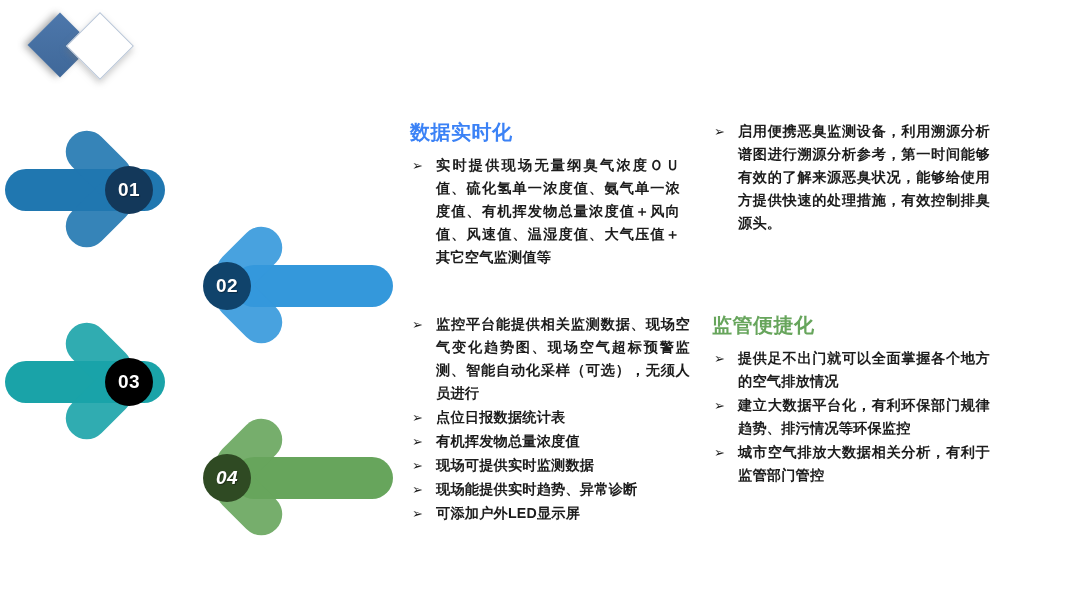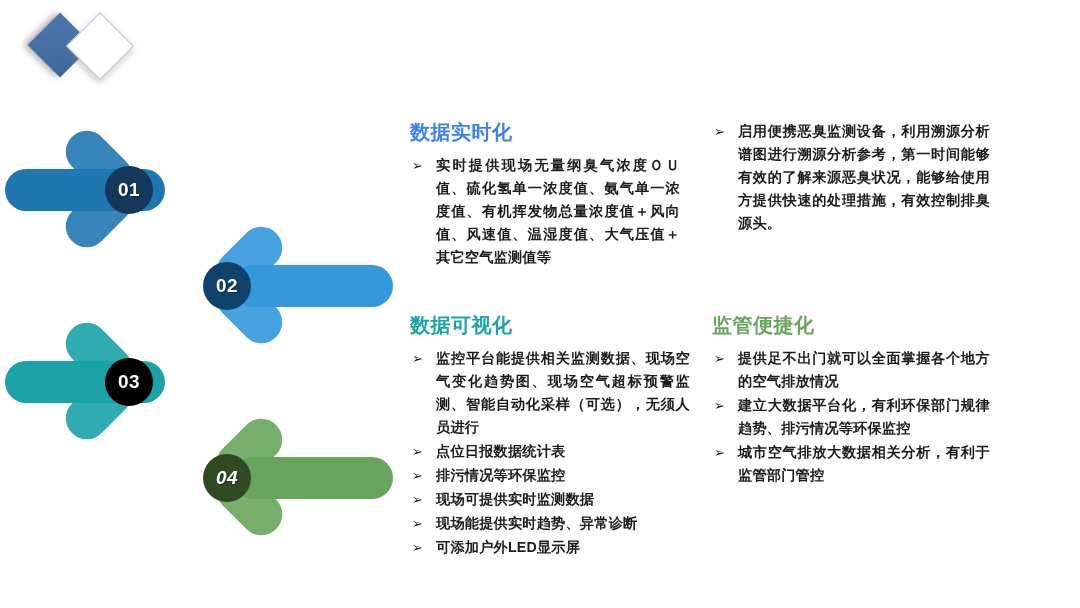--- a/index.html
+++ b/index.html
@@ -207,25 +207,24 @@
       <ul class="bullets">
         <li><span class="marker">➢</span><span>实时提供现场无量纲臭气浓度ＯＵ值、硫化氢单一浓度值、氨气单一浓度值、有机挥发物总量浓度值＋风向值、风速值、温湿度值、大气压值＋其它空气监测值等</span></li>
       </ul>
     </div>
     <div class="section" style="left: 712px; top: 120px; width: 278px;">
       <ul class="bullets">
         <li><span class="marker">➢</span><span>启用便携恶臭监测设备，利用溯源分析谱图进行溯源分析参考，第一时间能够有效的了解来源恶臭状况，能够给使用方提供快速的处理措施，有效控制排臭源头。</span></li>
       </ul>
     </div>
     <div class="section" style="left: 410px; top: 313px; width: 280px;">
-      <div class="sec-heading" style="color: rgb(26, 163, 168);">数据可视化</div>
       <ul class="bullets">
         <li><span class="marker">➢</span><span>监控平台能提供相关监测数据、现场空气变化趋势图、现场空气超标预警监测、智能自动化采样（可选），无须人员进行</span></li>
         <li><span class="marker">➢</span><span>点位日报数据统计表</span></li>
-        <li><span class="marker">➢</span><span>排污情况等环保监控</span></li>
+        <li><span class="marker">➢</span><span>有机挥发物总量浓度值</span></li>
         <li><span class="marker">➢</span><span>现场可提供实时监测数据</span></li>
         <li><span class="marker">➢</span><span>现场能提供实时趋势、异常诊断</span></li>
         <li><span class="marker">➢</span><span>可添加户外LED显示屏</span></li>
       </ul>
     </div>
     <div class="section" style="left: 712px; top: 313px; width: 278px;">
       <div class="sec-heading" style="color: rgb(103, 165, 92);">监管便捷化</div>
       <ul class="bullets">
         <li><span class="marker">➢</span><span>提供足不出门就可以全面掌握各个地方的空气排放情况</span></li>
         <li><span class="marker">➢</span><span>建立大数据平台化，有利环保部门规律趋势、排污情况等环保监控</span></li>

